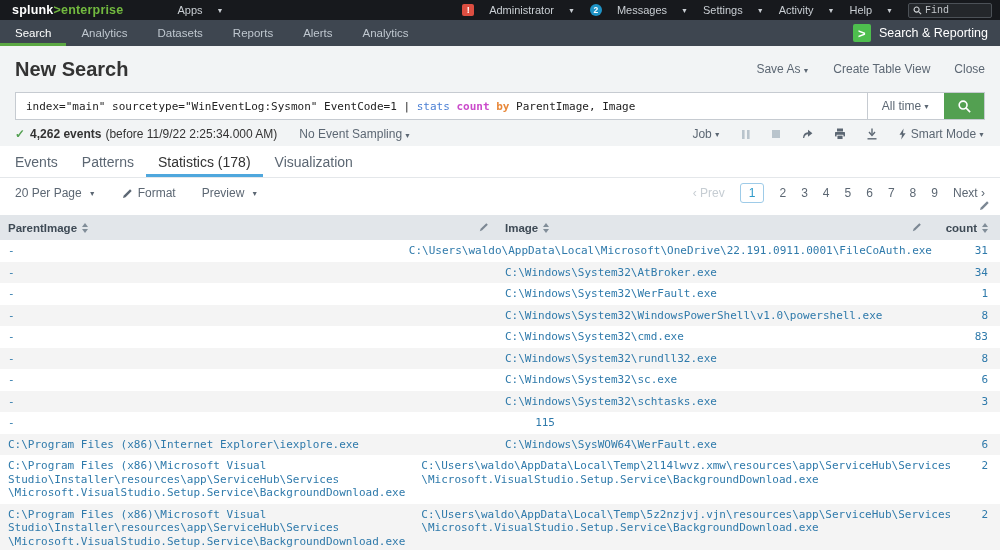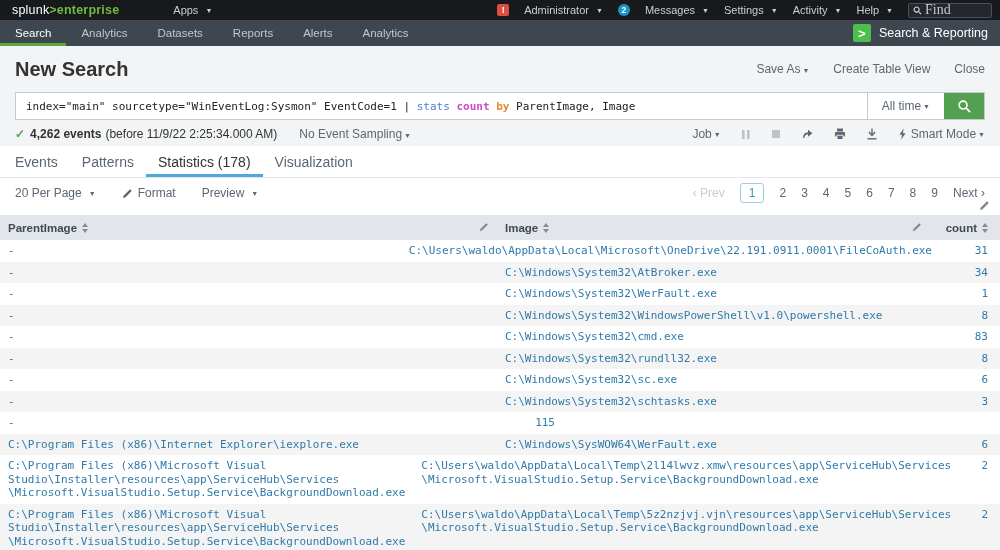--- a/index.html
+++ b/index.html
@@ -3,34 +3,34 @@
 <meta charset="utf-8">
 <style>
   * { margin:0; padding:0; box-sizing:border-box; }
   html,body { width:1000px; height:550px; overflow:hidden; background:#fff;
     font-family:"Liberation Sans", sans-serif; position:relative; }
 
   
   .topbar { height:20px; background:#17191d; display:flex; align-items:center;
     color:#c9ced3; font-size:11px; padding:0 8px; }
   .logo { margin-left:4px; font-size:12.5px; letter-spacing:.2px; }
-  .logo .w { color:#fff; font-weight:normal; }
+  .logo .w { color:#fff; font-weight:bold; }
   .logo .g { color:#72b93f; font-weight:bold; }
   .apps { margin-left:54px; color:#c9ced3; cursor:pointer; }
   .topbar-right { margin-left:auto; display:flex; align-items:center; gap:15px; }
   .badge-alert { width:12px; height:12px; background:#dc4e41; border-radius:2px;
     color:#fff; font-size:9px; font-weight:bold; display:flex; align-items:center; justify-content:center; }
   .badge-msg { width:12px; height:12px; background:#1e93c6; border-radius:50%;
     color:#fff; font-size:8.5px; font-weight:bold; display:flex; align-items:center; justify-content:center; }
-  .tb-item { display:flex; align-items:center; gap:5px; cursor:pointer; }
+  .tb-item { display:flex; align-items:center; gap:12px; cursor:pointer; }
   .caret { font-size:7px; margin-left:2px; position:relative; top:0px; }
   .findbox { width:84px; height:15px; background:#24272b; border:1px solid #4c5157;
     border-radius:2px; display:flex; align-items:center; padding:0 4px; gap:3px; }
   .findbox input { background:transparent; border:none; outline:none; color:#d5d8db;
-    font-size:14px; width:60px; font-family:Liberation Serif, serif; }
+    font-size:10px; width:60px; font-family:Liberation Mono, monospace; }
   .findbox input::placeholder { color:#c4c8cc; }
 
   
   .appbar { height:26px; background:#3e4650; display:flex; align-items:stretch; font-size:11.5px; }
   .appbar-tabs { display:flex; }
   .app-tab { display:flex; align-items:center; padding:0 15px; color:#bfc7cf; cursor:pointer; }
   .app-tab.active { color:#fff; box-shadow:inset 0 -3px 0 #5ba843; }
   .appbar-right { margin-left:auto; display:flex; align-items:center; gap:8px; padding-right:12px; }
   .app-icon { width:18px; height:18px; background:#4ebe4e; color:#fff; font-weight:bold;
     font-size:13px; display:flex; align-items:center; justify-content:center; border-radius:2px; }

